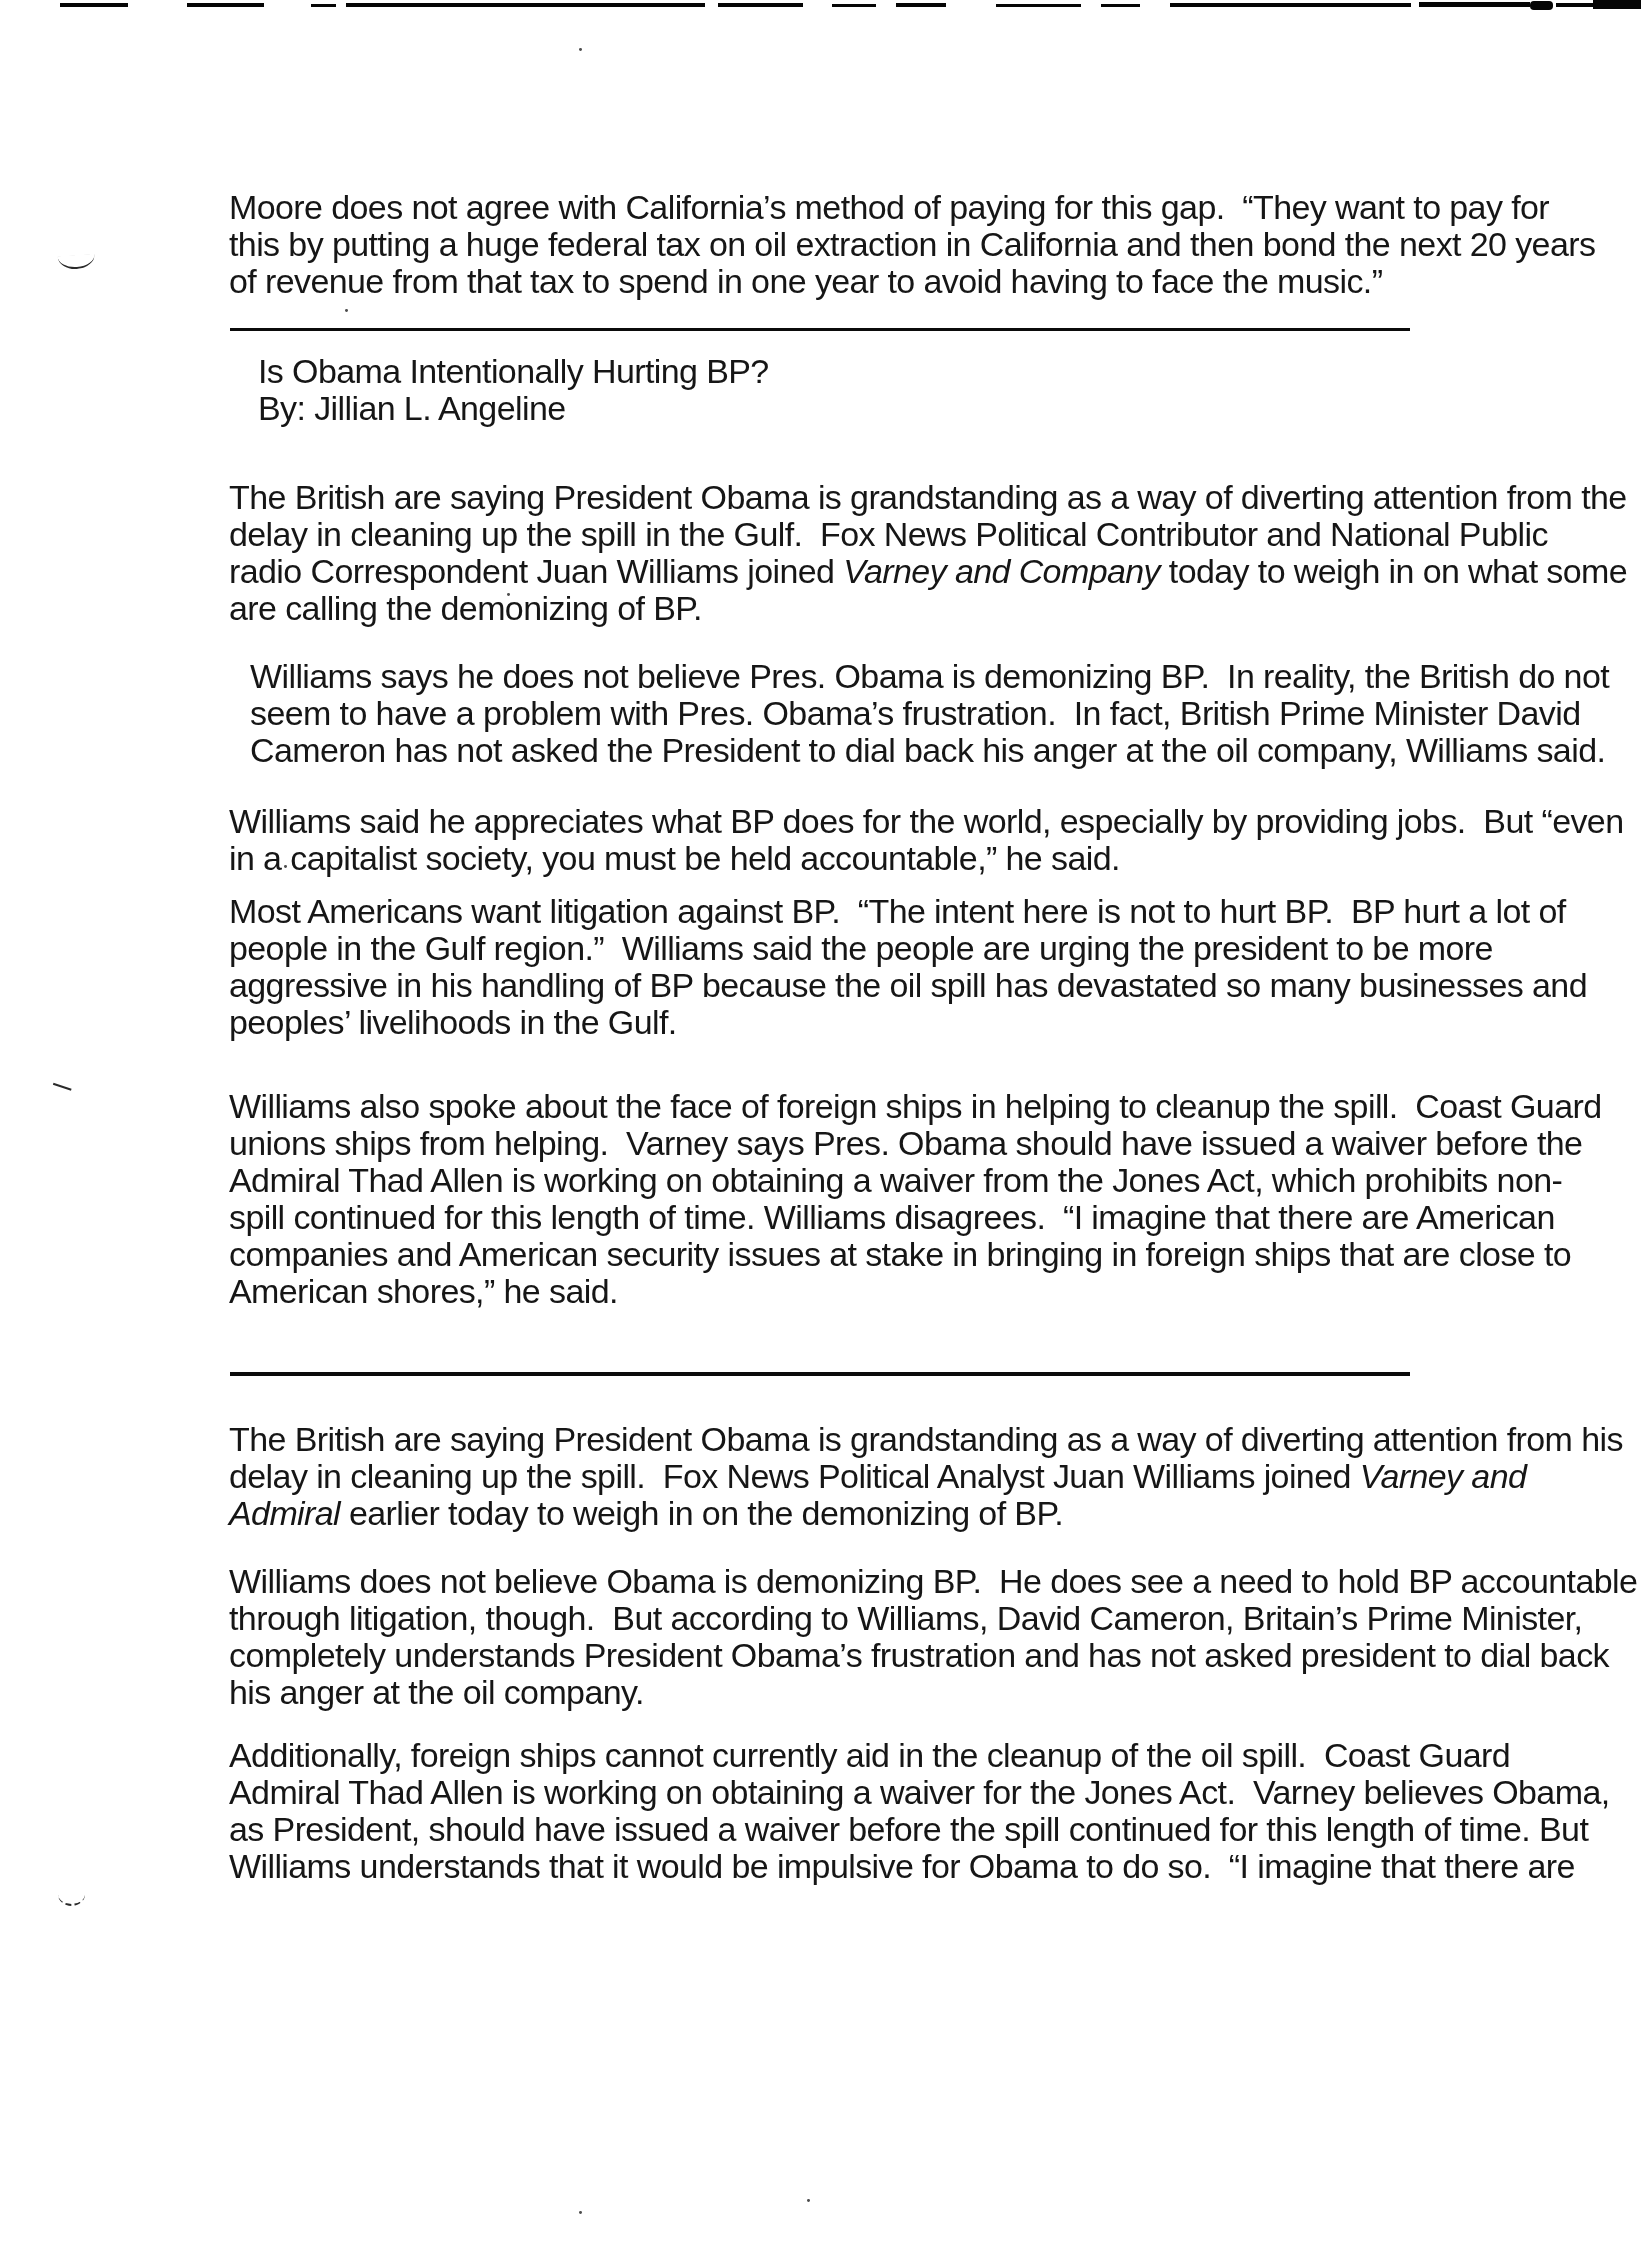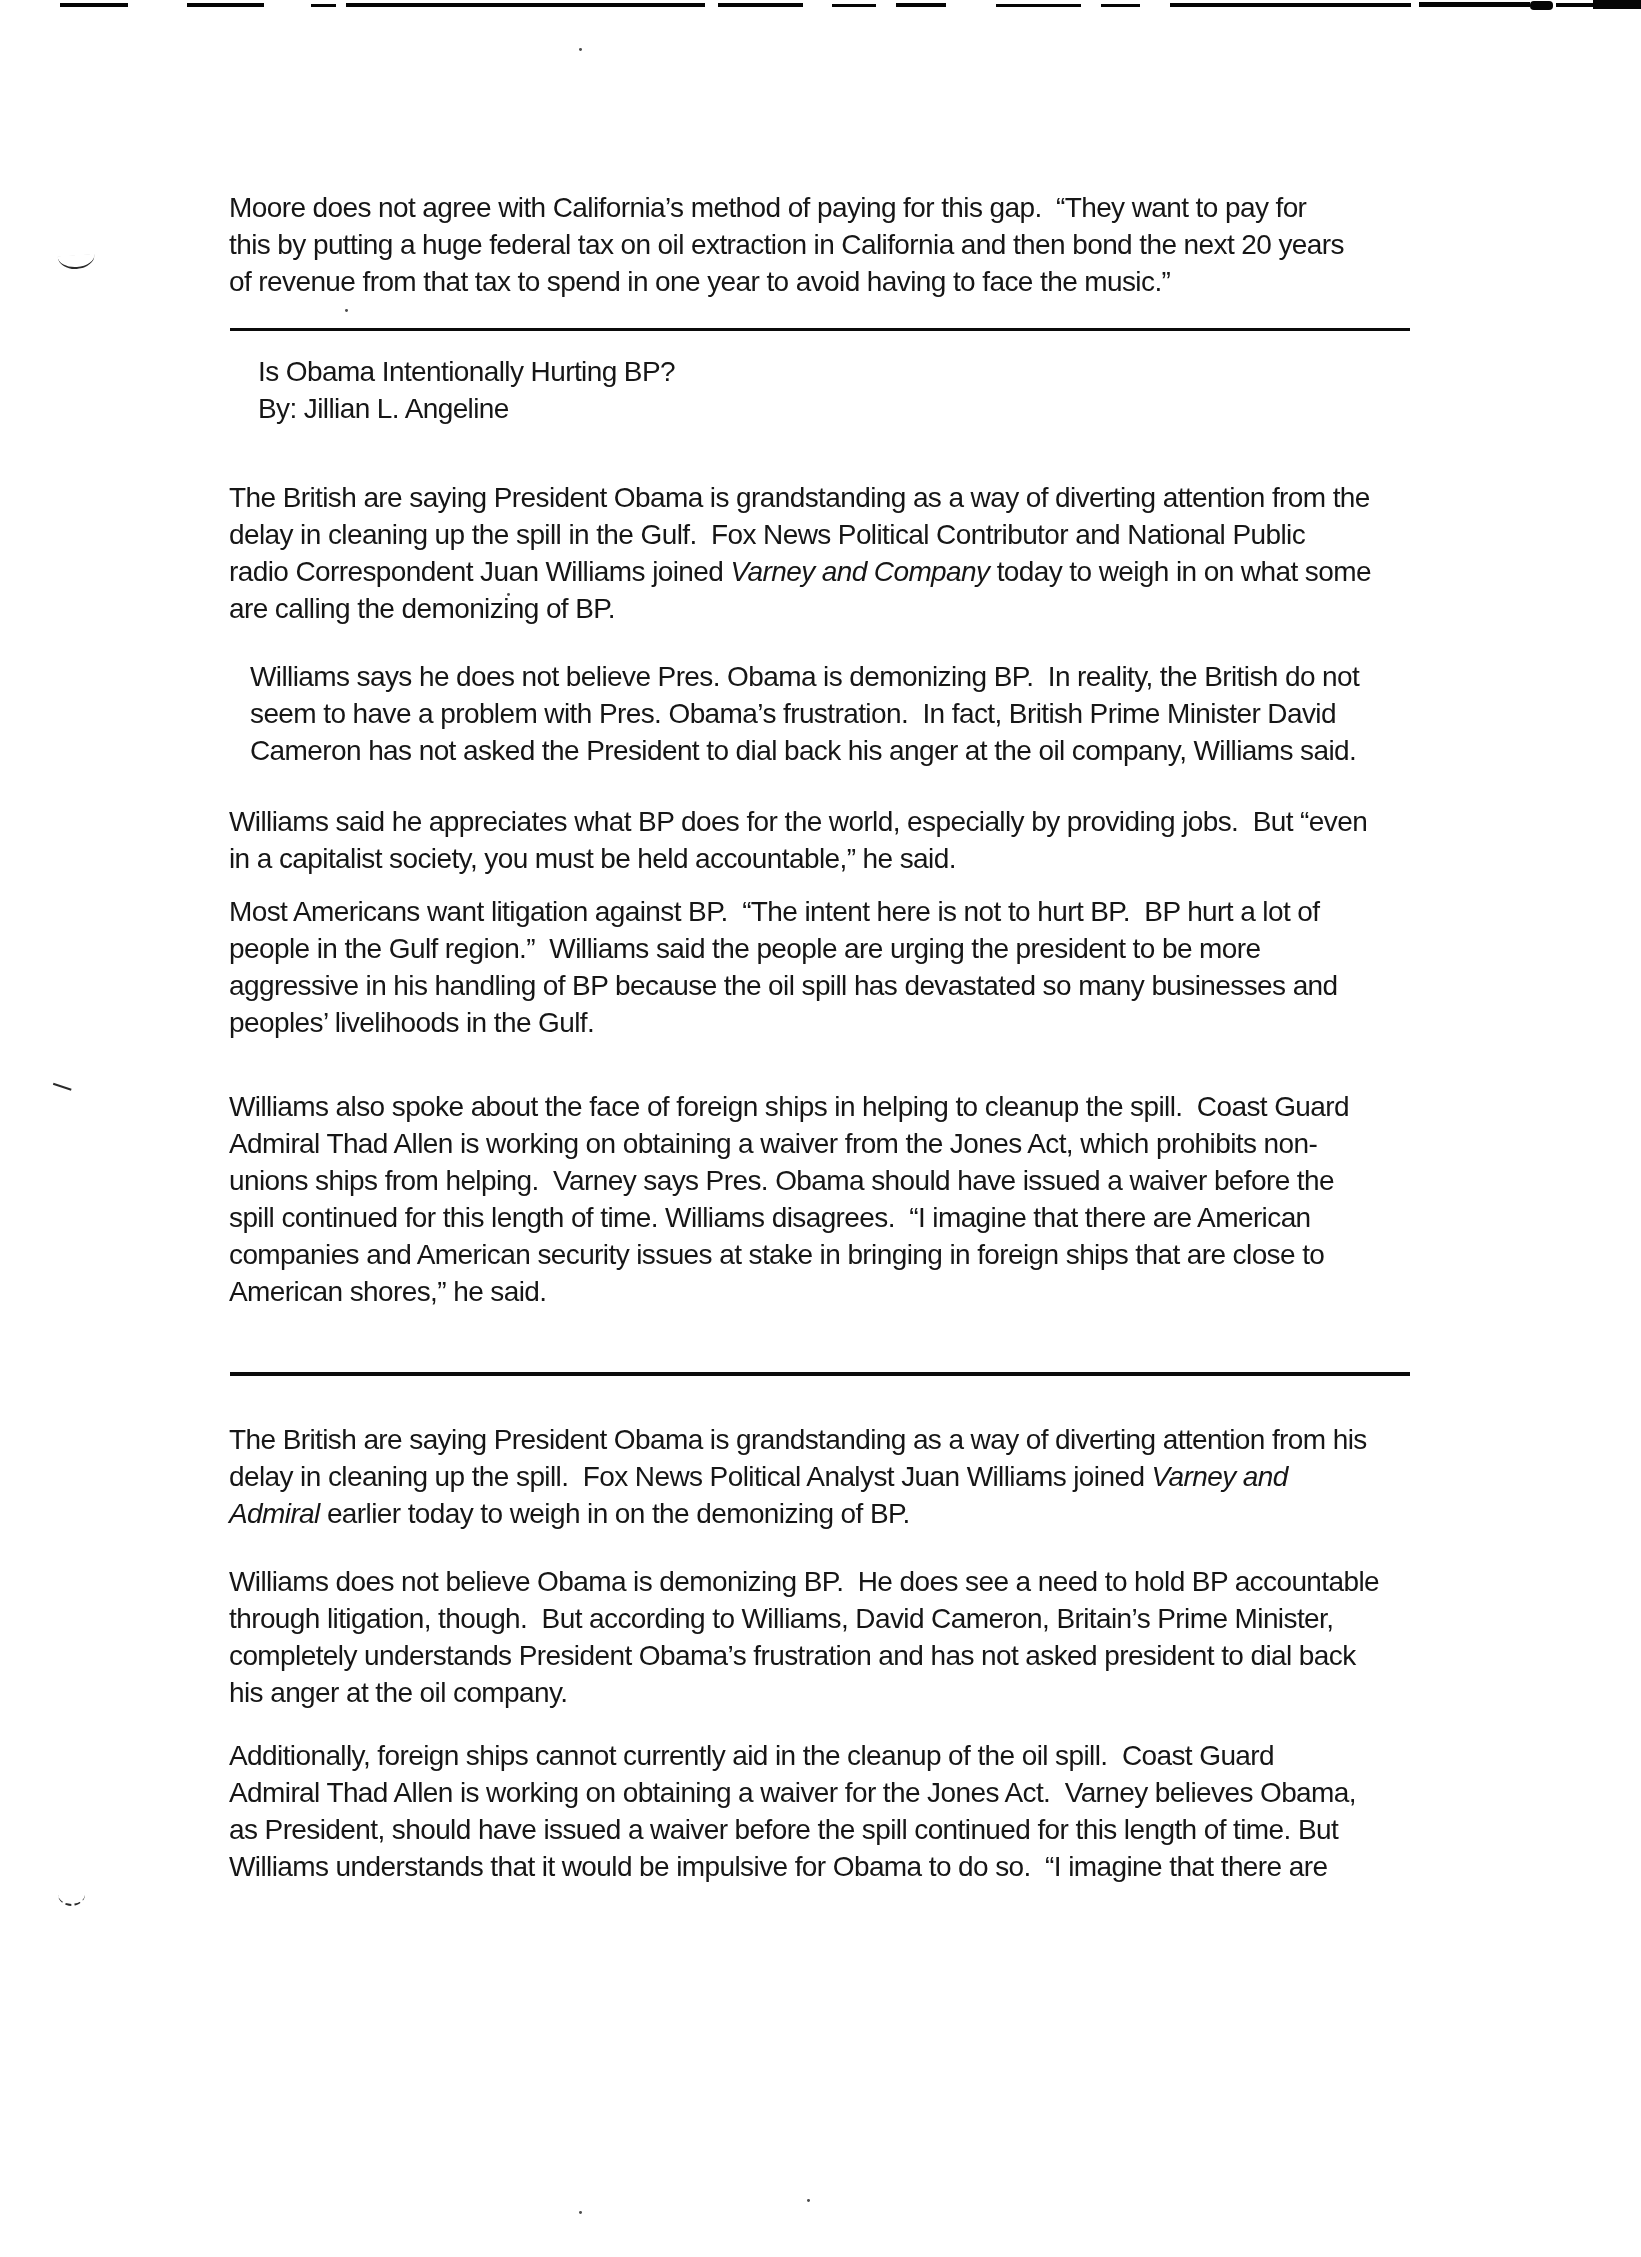--- a/index.html
+++ b/index.html
@@ -7,21 +7,21 @@
     width:1641px;height:2257px;
     background:#f7f7f5;
     font-family:"Liberation Sans", sans-serif;
   }
   .page{
     position:relative;width:1641px;height:2257px;
     background:#ffffff;overflow:hidden;color:#141414;
   }
   .para{
     position:absolute;left:229px;width:1202px;
-    font-size:28px;letter-spacing:-0.6px;color:#161616;
+    font-size:34px;letter-spacing:-0.6px;color:#161616;
   }
   .line{height:37px;line-height:37px;white-space:pre;}
   .it{font-style:italic;text-align:center;}
   .rule{position:absolute;left:230px;width:1180px;background:#0b0b0b;}
   .rule-1{top:328px;height:2.9px;}
   .rule-2{top:1372px;height:3.9px;}
   .seg{position:absolute;background:#050505;}
   .mark{position:absolute;}
   .curve{border-bottom:2.9px solid #2a2a2a;border-radius:0 0 50% 50% / 0 0 100% 100%;}
   .speck{position:absolute;width:2.9px;height:2.9px;background:#4d4d4d;border-radius:50%;}
@@ -88,22 +88,22 @@
       <div class="line"><span>in a capitalist society, you must be held accountable,” he said.</span></div>
     </div>
   <div class="para" style="top:893px;">
       <div class="line"><span>Most Americans want litigation against BP.  “The intent here is not to hurt BP.  BP hurt a lot of</span></div>
       <div class="line"><span>people in the Gulf region.”  Williams said the people are urging the president to be more</span></div>
       <div class="line"><span>aggressive in his handling of BP because the oil spill has devastated so many businesses and</span></div>
       <div class="line"><span>peoples’ livelihoods in the Gulf.</span></div>
     </div>
   <div class="para" style="top:1088px;">
       <div class="line"><span>Williams also spoke about the face of foreign ships in helping to cleanup the spill.  Coast Guard</span></div>
+      <div class="line"><span>unions ships from helping.  Varney says Pres. Obama should have issued a waiver before the</span></div>
       <div class="line"><span>Admiral Thad Allen is working on obtaining a waiver from the Jones Act, which prohibits non-</span></div>
-      <div class="line"><span>unions ships from helping.  Varney says Pres. Obama should have issued a waiver before the</span></div>
       <div class="line"><span>spill continued for this length of time. Williams disagrees.  “I imagine that there are American</span></div>
       <div class="line"><span>companies and American security issues at stake in bringing in foreign ships that are close to</span></div>
       <div class="line"><span>American shores,” he said.</span></div>
     </div>
 
   <div class="rule rule-2"></div>
 
   <div class="para" style="top:1421px;">
       <div class="line"><span>The British are saying President Obama is grandstanding as a way of diverting attention from his</span></div>
       <div class="line"><span>delay in cleaning up the spill.  Fox News Political Analyst Juan Williams joined </span><span class="it">Varney and</span></div>

